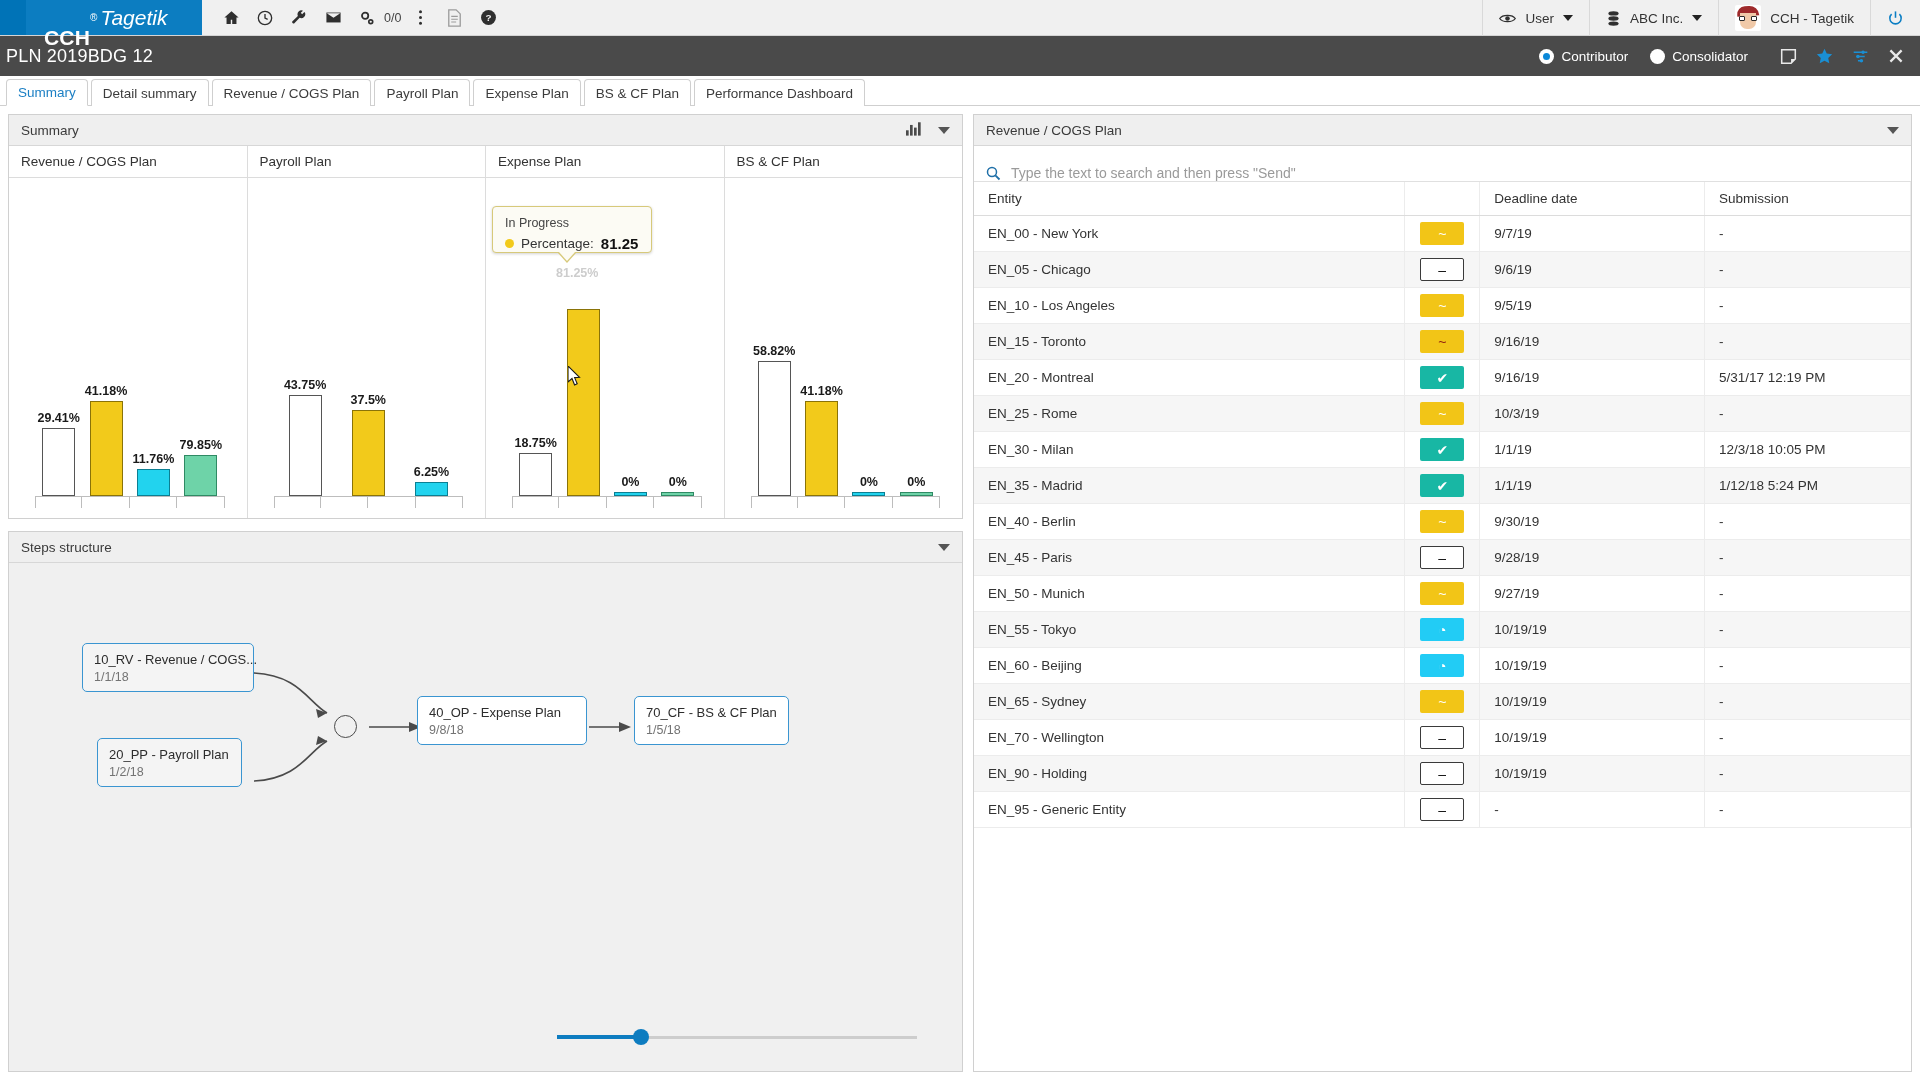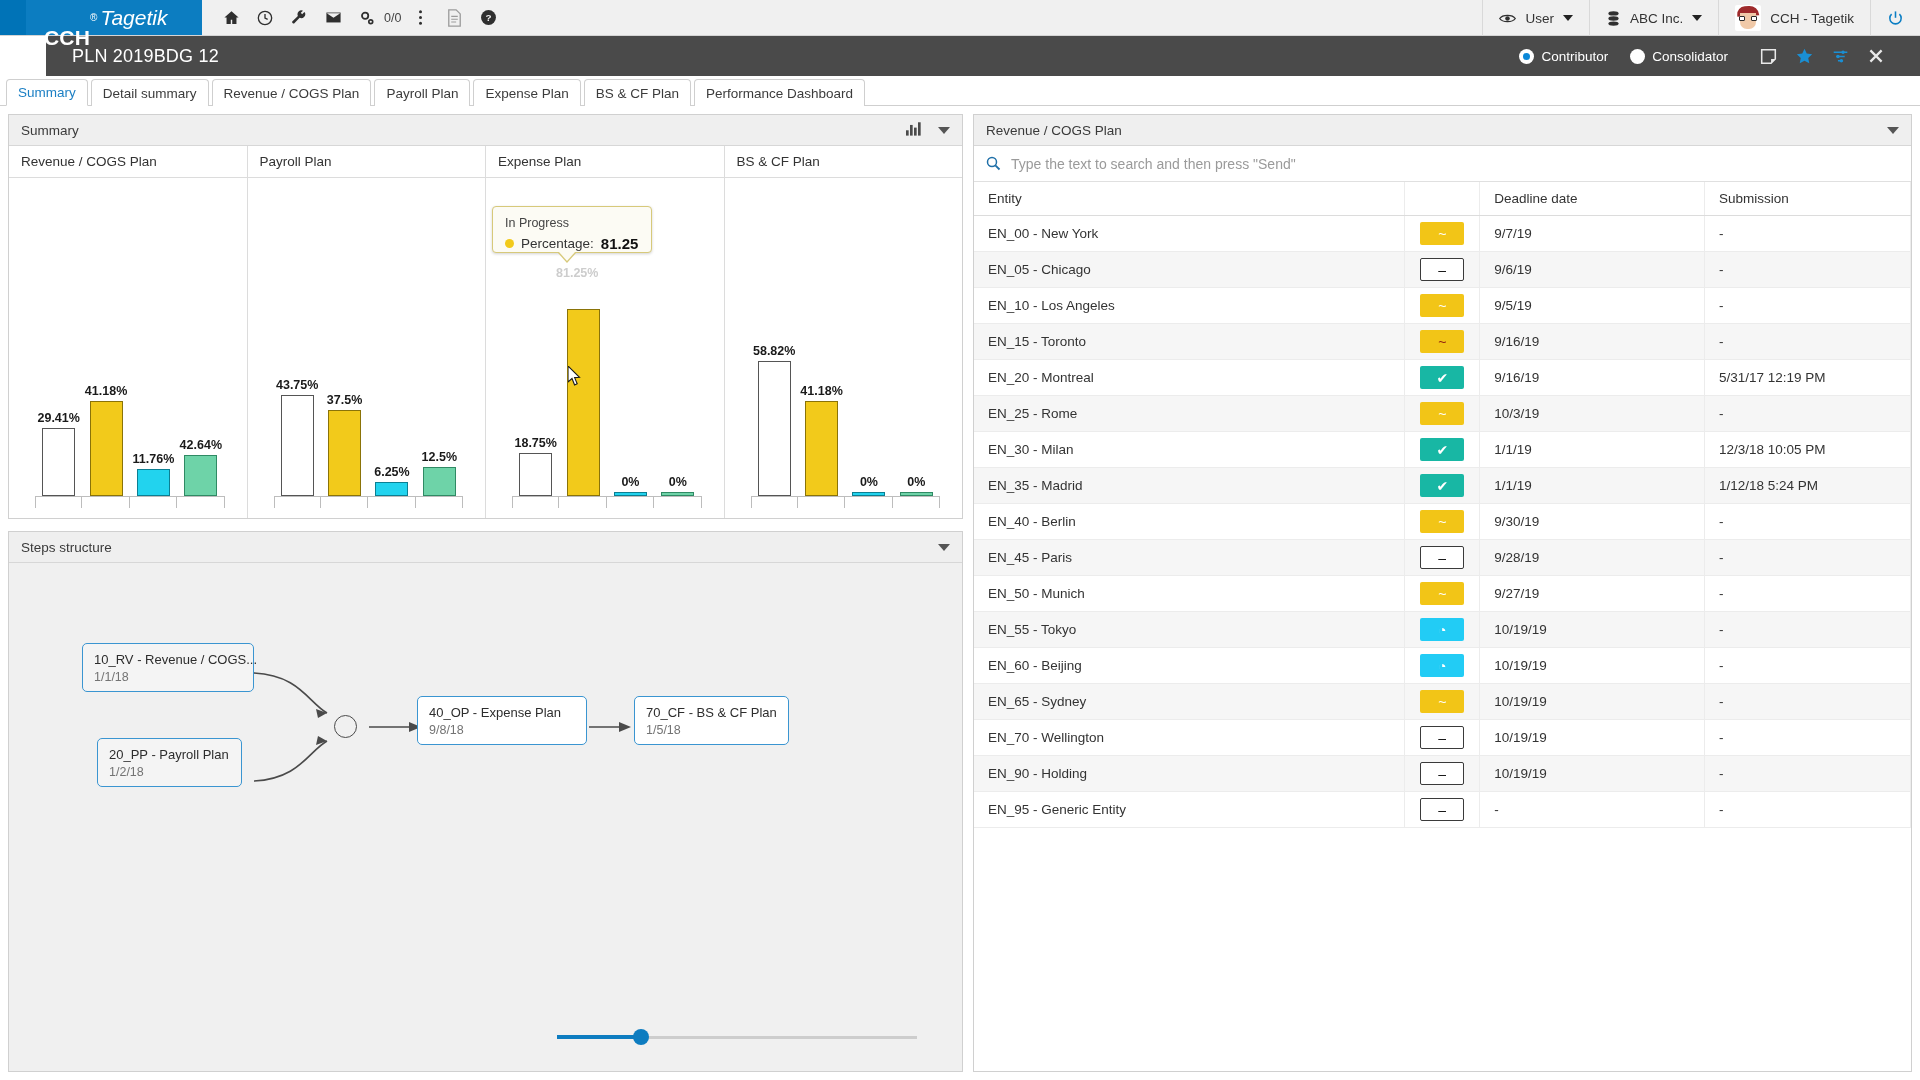--- a/index.html
+++ b/index.html
@@ -62,21 +62,21 @@
       background: #f0c9a8; border-radius: 0 0 7px 7px; }
   .avatar .glasses { position: absolute; left: 4px; top: 11px; width: 18px; height: 5px; }
   .avatar .glasses i { position: absolute; width: 6px; height: 5px; border: 1.2px solid #2a2a2a;
       border-radius: 1px; background:#fff; }
   .avatar .glasses i:first-child { left: 0; }
   .avatar .glasses i:last-child { right: 0; }
 
   
   .titlebar {
     height: 40px; background: #4a4a4a; color: #fff;
-    display: flex; align-items: center; padding: 0 26px; margin-left: 46px;
+    display: flex; align-items: center; padding: 0 6px;
   }
   .titlebar .ttl { font-size: 18px; letter-spacing: .2px; }
   .titlebar .right { margin-left: auto; display: flex; align-items: center; gap: 0; }
   .radio-wrap { display: flex; align-items: center; gap: 7px; margin-right: 22px; cursor: pointer; font-size: 13.5px; }
   .radio { width: 15px; height: 15px; border-radius: 50%; background: #fff; position: relative; flex: none; }
   .radio.on { background: #fff; }
   .radio.on::after { content:''; position: absolute; left: 4px; top: 4px; width: 7px; height: 7px;
       border-radius: 50%; background: #0b88d8; }
   .tb-icon { width: 36px; height: 40px; display: flex; align-items: center; justify-content: center; cursor: pointer; }
 
@@ -173,21 +173,21 @@
   }
   .slider-wrap { position: absolute; left: 548px; bottom: 26px; width: 360px; height: 16px; }
   .slider-track { position: absolute; top: 7px; left: 0; right: 0; height: 3px; background: #cdcdcd; }
   .slider-fill { position: absolute; top: 6px; left: 0; width: 82px; height: 4px; background: #0d7cc0; }
   .slider-knob { position: absolute; top: 0; left: 76px; width: 16px; height: 16px;
                  border-radius: 50%; background: #0d7cc0; cursor: pointer; }
 
   
   .right-panel { flex: 1; border: 1px solid #d0d0d0; display: flex; flex-direction: column; background: #fff; }
   .searchrow {
-    height: 36px; border-bottom: 1px solid #e0e0e0; display: flex; align-items: center;
+    height: 36px; border-bottom: 1px solid #e0e0e0; display: flex; align-items: flex-end;
     padding: 0 12px; gap: 10px;
   }
   .searchrow input {
     border: none; outline: none; font-size: 14px; color: #333; flex: 1;
     font-family: "Liberation Sans", sans-serif; background: transparent;
   }
   .searchrow input::placeholder { color: #9a9a9a; }
 
   table.grid { width: 100%; border-collapse: collapse; table-layout: fixed; }
   table.grid th {
@@ -398,21 +398,21 @@
                 </div>
                 <div class="barwrap">
                   <div class="barlabel">41.18%</div>
                   <div class="bar yellow" style="height: 95px;"></div>
                 </div>
                 <div class="barwrap">
                   <div class="barlabel">11.76%</div>
                   <div class="bar cyan" style="height: 27px;"></div>
                 </div>
                 <div class="barwrap">
-                  <div class="barlabel">42.64%</div>
+                  <div class="barlabel">79.85%</div>
                   <div class="bar green" style="height: 41px;"></div>
                 </div>
               </div>
               <div class="axis">
                 <div></div>
                 <div></div>
                 <div></div>
                 <div></div>
               </div>
             </div>
@@ -425,24 +425,20 @@
                   <div class="barlabel">43.75%</div>
                   <div class="bar white" style="height: 101px;"></div>
                 </div>
                 <div class="barwrap">
                   <div class="barlabel">37.5%</div>
                   <div class="bar yellow" style="height: 86px;"></div>
                 </div>
                 <div class="barwrap">
                   <div class="barlabel">6.25%</div>
                   <div class="bar cyan" style="height: 14px;"></div>
-                </div>
-                <div class="barwrap">
-                  <div class="barlabel">12.5%</div>
-                  <div class="bar green" style="height: 29px;"></div>
                 </div>
               </div>
               <div class="axis">
                 <div></div>
                 <div></div>
                 <div></div>
                 <div></div>
               </div>
             </div>
           </div>

